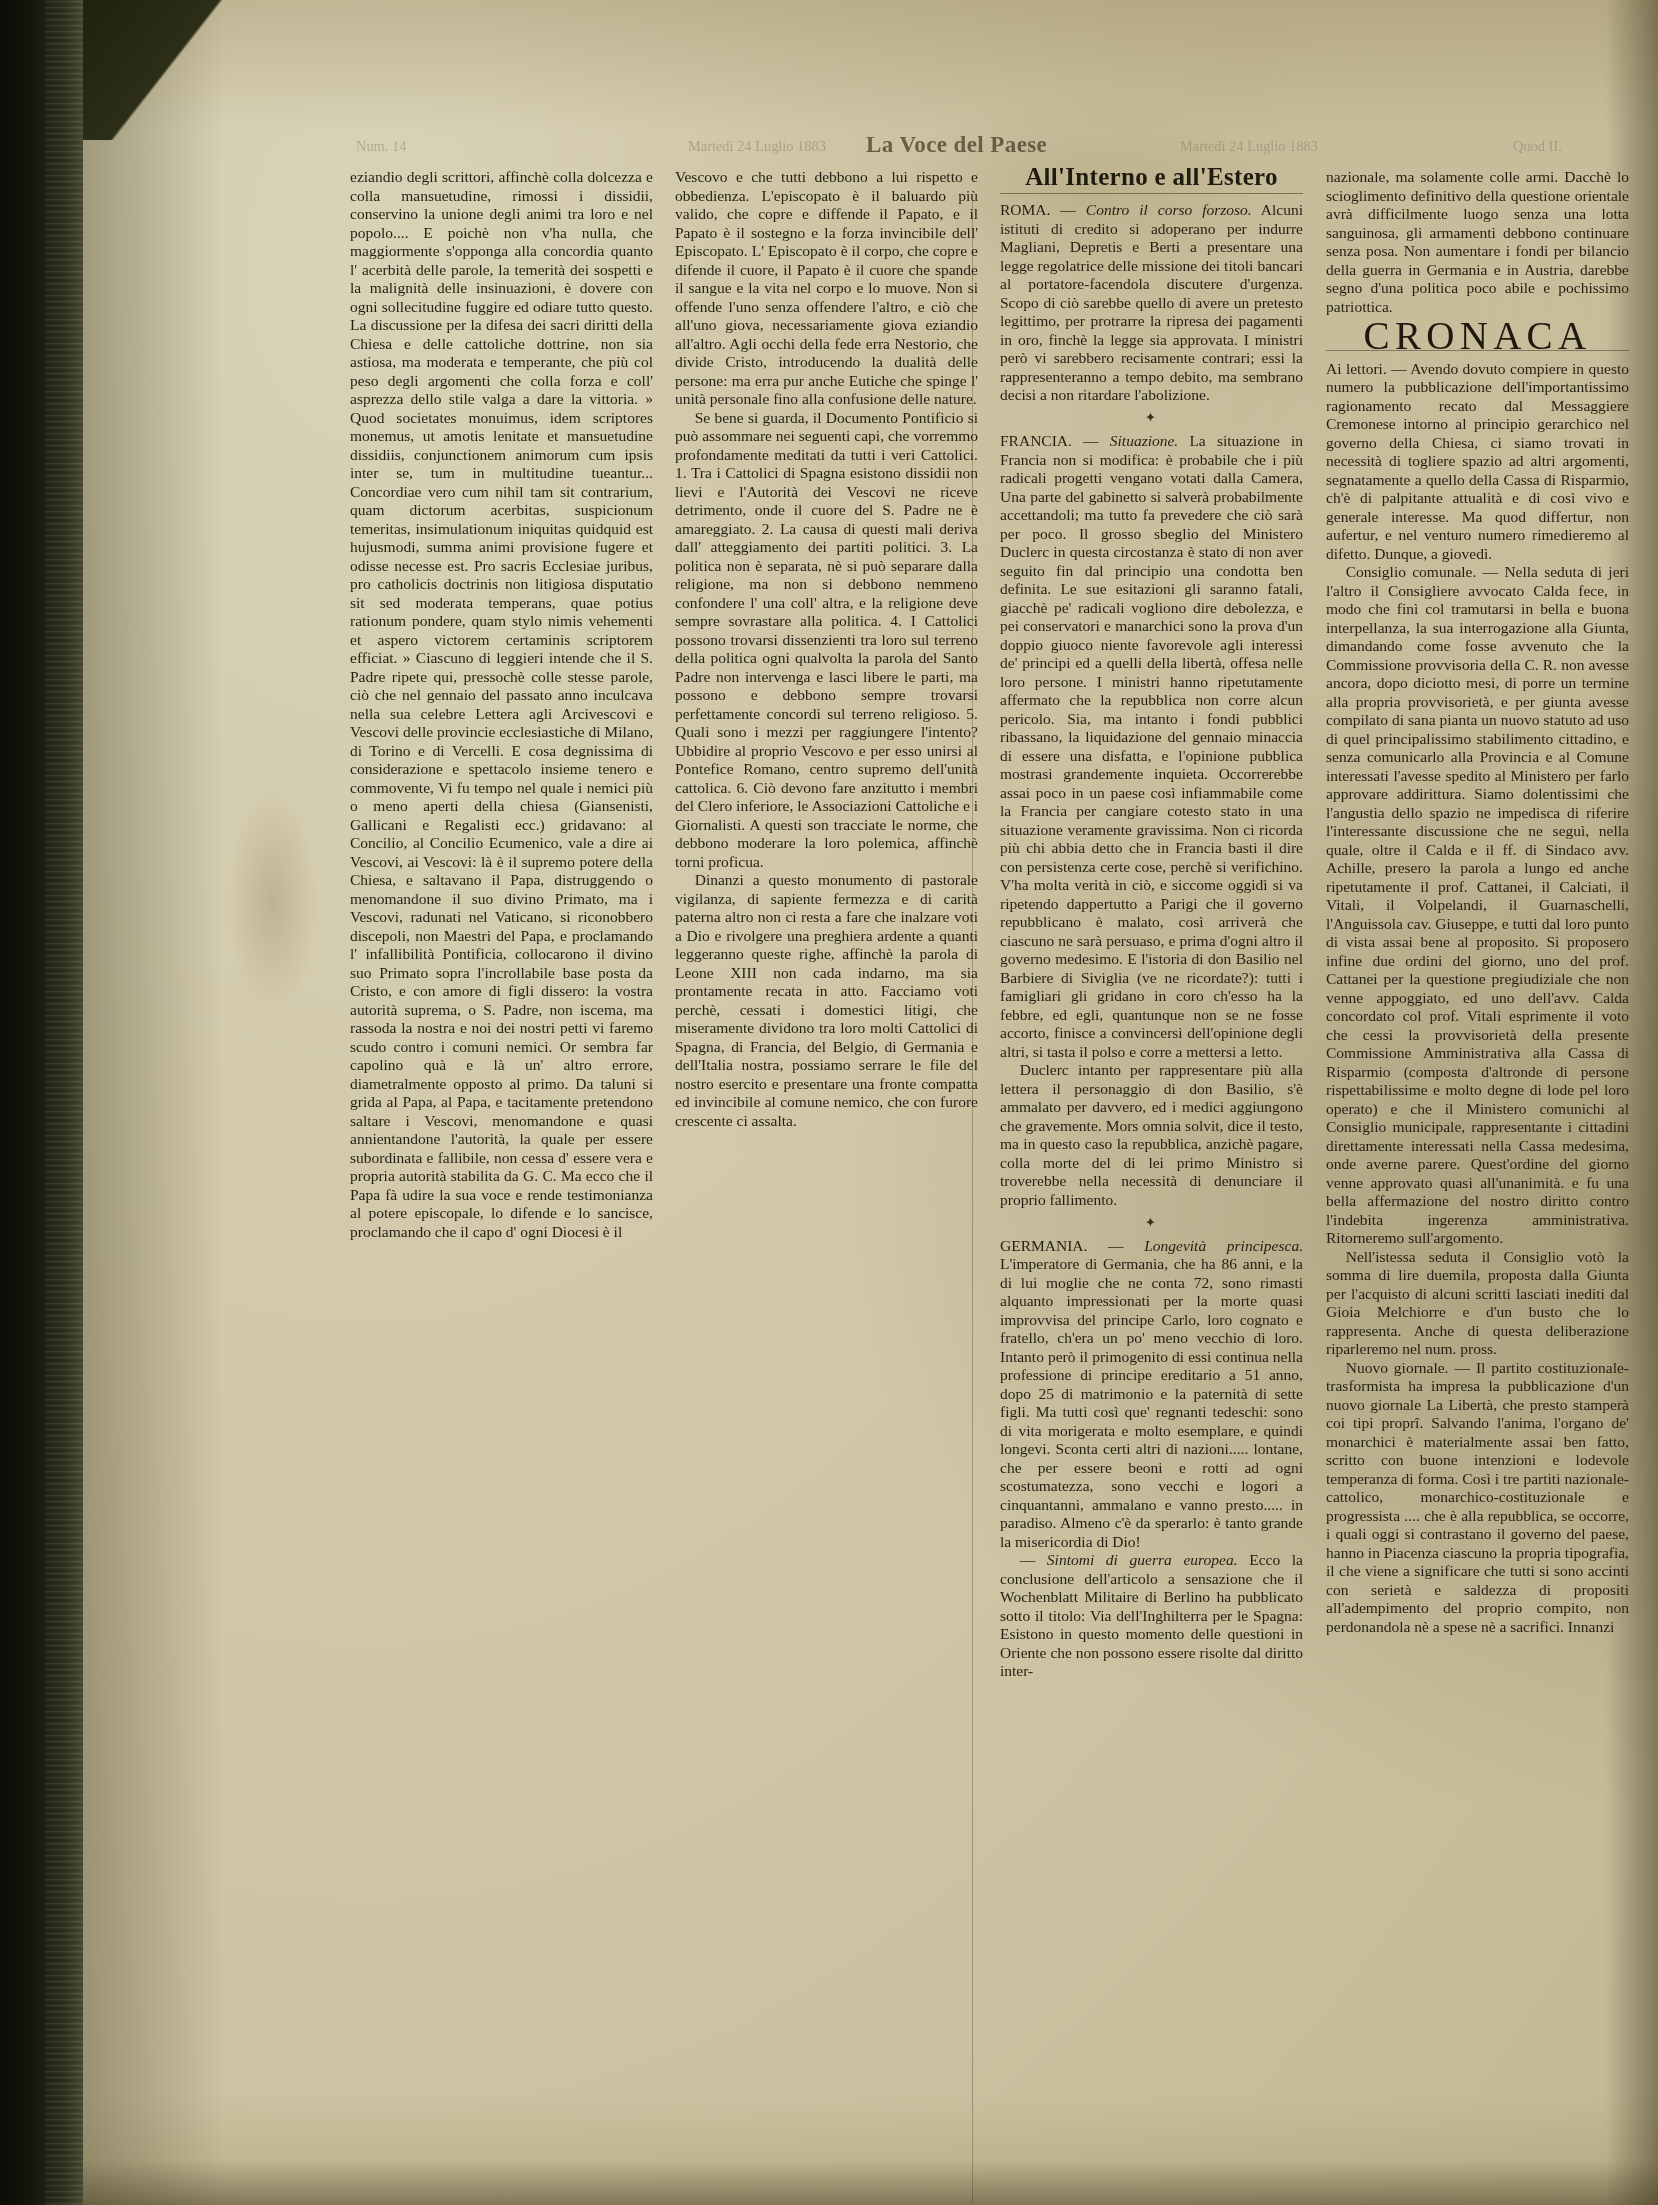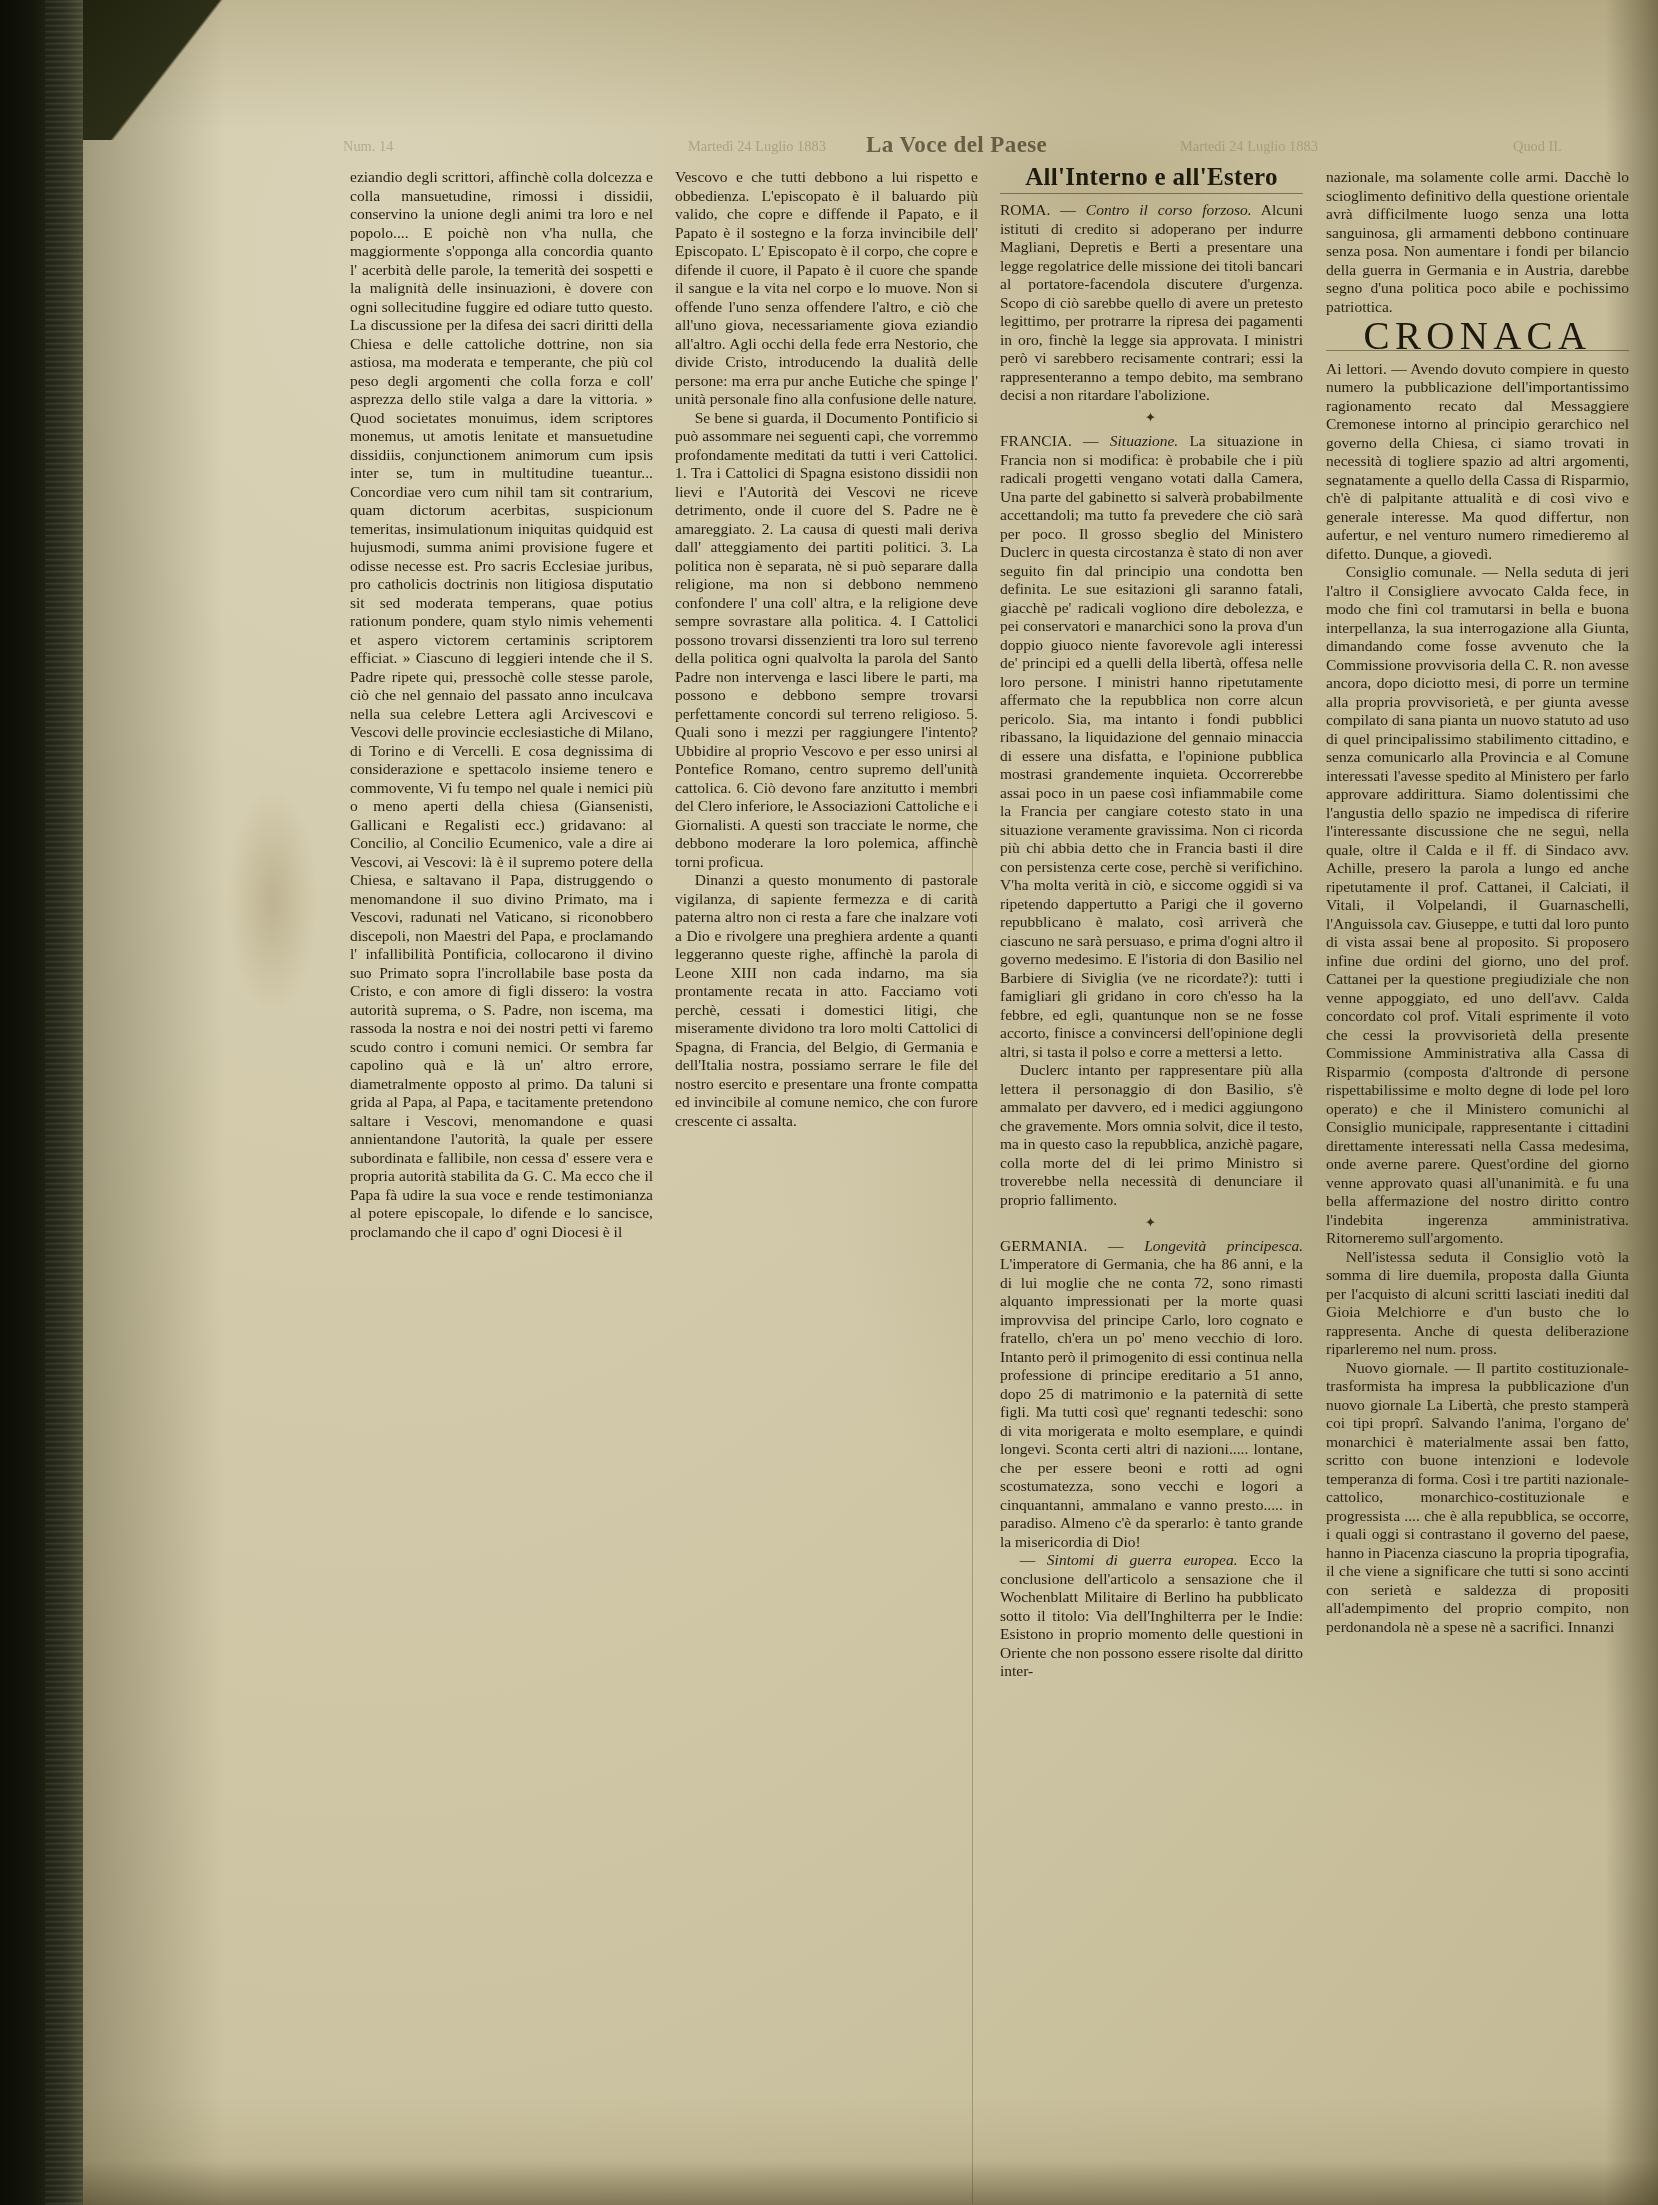--- a/index.html
+++ b/index.html
@@ -92,21 +92,21 @@
     left: 0; top: 0;
     width: 1278px;
     height: 30px;
     color: #4e4830;
   }
   .masthead .mh-item {
     position: absolute;
     font-family: "Liberation Serif", serif;
     white-space: nowrap;
   }
-  .mh-num      { left: 10px;  top: 6px;  font-size: 14.4px; opacity: 0.28; }
+  .mh-num      { left: 23px;  top: 6px;  font-size: 14.4px; opacity: 0.28; }
   .mh-date     { left: 355px; top: 6px;  font-size: 14.4px; opacity: 0.30; }
   .mh-title    { left: 533px; top: 0px;  font-size: 23px; font-weight: bold; opacity: 0.80; letter-spacing: 0.4px; }
   .mh-anno     { left: 1180px;top: 6px;  font-size: 14.4px; opacity: 0.28; }
   .mh-dateL    { left: 847px;top: 6px;  font-size: 14.4px; opacity: 0.26; }
 
   .cols {
     position: absolute;
     left: 0; top: 36px;
     width: 1278px;
     height: 1997px;
@@ -239,21 +239,21 @@
         <div class="sep-ornament">✦</div>
 
         <p class="noind"><span class="lead">FRANCIA.</span><span class="dash"> — </span><span class="it">Situazione.</span><span> La situazione in Francia non si modifica: è probabile che i più radicali progetti vengano votati dalla Camera, Una parte del gabinetto si salverà probabilmente accettandoli; ma tutto fa prevedere che ciò sarà per poco. Il grosso sbeglio del Ministero Duclerc in questa circostanza è stato di non aver seguito fin dal principio una condotta ben definita. Le sue esitazioni gli saranno fatali, giacchè pe' radicali vogliono dire debolezza, e pei conservatori e manarchici sono la prova d'un doppio giuoco niente favorevole agli interessi de' principi ed a quelli della libertà, offesa nelle loro persone. I ministri hanno ripetutamente affermato che la repubblica non corre alcun pericolo. Sia, ma intanto i fondi pubblici ribassano, la liquidazione del gennaio minaccia di essere una disfatta, e l'opinione pubblica mostrasi grandemente inquieta. Occorrerebbe assai poco in un paese così infiammabile come la Francia per cangiare cotesto stato in una situazione veramente gravissima. Non ci ricorda più chi abbia detto che in Francia basti il dire con persistenza certe cose, perchè si verifichino. V'ha molta verità in ciò, e siccome oggidì si va ripetendo dappertutto a Parigi che il governo repubblicano è malato, così arriverà che ciascuno ne sarà persuaso, e prima d'ogni altro il governo medesimo. E l'istoria di don Basilio nel Barbiere di Siviglia (ve ne ricordate?): tutti i famigliari gli gridano in coro ch'esso ha la febbre, ed egli, quantunque non se ne fosse accorto, finisce a convincersi dell'opinione degli altri, si tasta il polso e corre a mettersi a letto.</span></p>
 
         <p>Duclerc intanto per rappresentare più alla lettera il personaggio di don Basilio, s'è ammalato per davvero, ed i medici aggiungono che gravemente. Mors omnia solvit, dice il testo, ma in questo caso la repubblica, anzichè pagare, colla morte del di lei primo Ministro si troverebbe nella necessità di denunciare il proprio fallimento.</p>
 
         <div class="sep-ornament">✦</div>
 
         <p class="noind"><span class="lead">GERMANIA.</span><span class="dash"> — </span><span class="it">Longevità principesca.</span><span> L'imperatore di Germania, che ha 86 anni, e la di lui moglie che ne conta 72, sono rimasti alquanto impressionati per la morte quasi improvvisa del principe Carlo, loro cognato e fratello, ch'era un po' meno vecchio di loro. Intanto però il primogenito di essi continua nella professione di principe ereditario a 51 anno, dopo 25 di matrimonio e la paternità di sette figli. Ma tutti così que' regnanti tedeschi: sono di vita morigerata e molto esemplare, e quindi longevi. Sconta certi altri di nazioni..... lontane, che per essere beoni e rotti ad ogni scostumatezza, sono vecchi e logori a cinquantanni, ammalano e vanno presto..... in paradiso. Almeno c'è da sperarlo: è tanto grande la misericordia di Dio!</span></p>
 
-        <p><span class="dash">— </span><span class="it">Sintomi di guerra europea.</span><span> Ecco la conclusione dell'articolo a sensazione che il Wochenblatt Militaire di Berlino ha pubblicato sotto il titolo: Via dell'Inghilterra per le Indie: Esistono in proprio momento delle questioni in Oriente che non possono essere risolte dal diritto inter-</span></p>
+        <p><span class="dash">— </span><span class="it">Sintomi di guerra europea.</span><span> Ecco la conclusione dell'articolo a sensazione che il Wochenblatt Militaire di Berlino ha pubblicato sotto il titolo: Via dell'Inghilterra per le Spagna: Esistono in questo momento delle questioni in Oriente che non possono essere risolte dal diritto inter-</span></p>
       </div>
 
       <div class="col col4">
         <p class="noind">nazionale, ma solamente colle armi. Dacchè lo scioglimento definitivo della questione orientale avrà difficilmente luogo senza una lotta sanguinosa, gli armamenti debbono continuare senza posa. Non aumentare i fondi per bilancio della guerra in Germania e in Austria, darebbe segno d'una politica poco abile e pochissimo patriottica.</p>
 
         <div class="cronaca-title">CRONACA</div>
         <hr class="rule-thin">
 
         <p class="noind"><span class="lead">Ai lettori.</span><span class="dash"> — </span><span>Avendo dovuto compiere in questo numero la pubblicazione dell'importantissimo ragionamento recato dal Messaggiere Cremonese intorno al principio gerarchico nel governo della Chiesa, ci siamo trovati in necessità di togliere spazio ad altri argomenti, segnatamente a quello della Cassa di Risparmio, ch'è di palpitante attualità e di così vivo e generale interesse. Ma quod differtur, non aufertur, e nel venturo numero rimedieremo al difetto. Dunque, a giovedì.</span></p>
 

